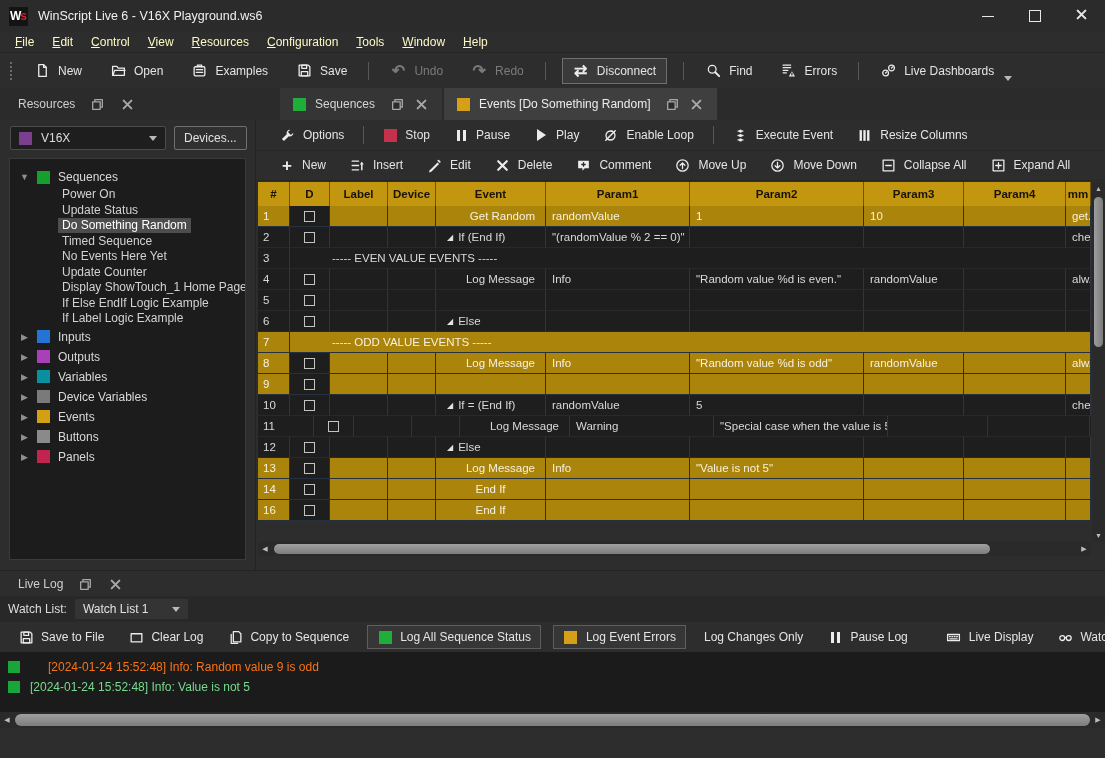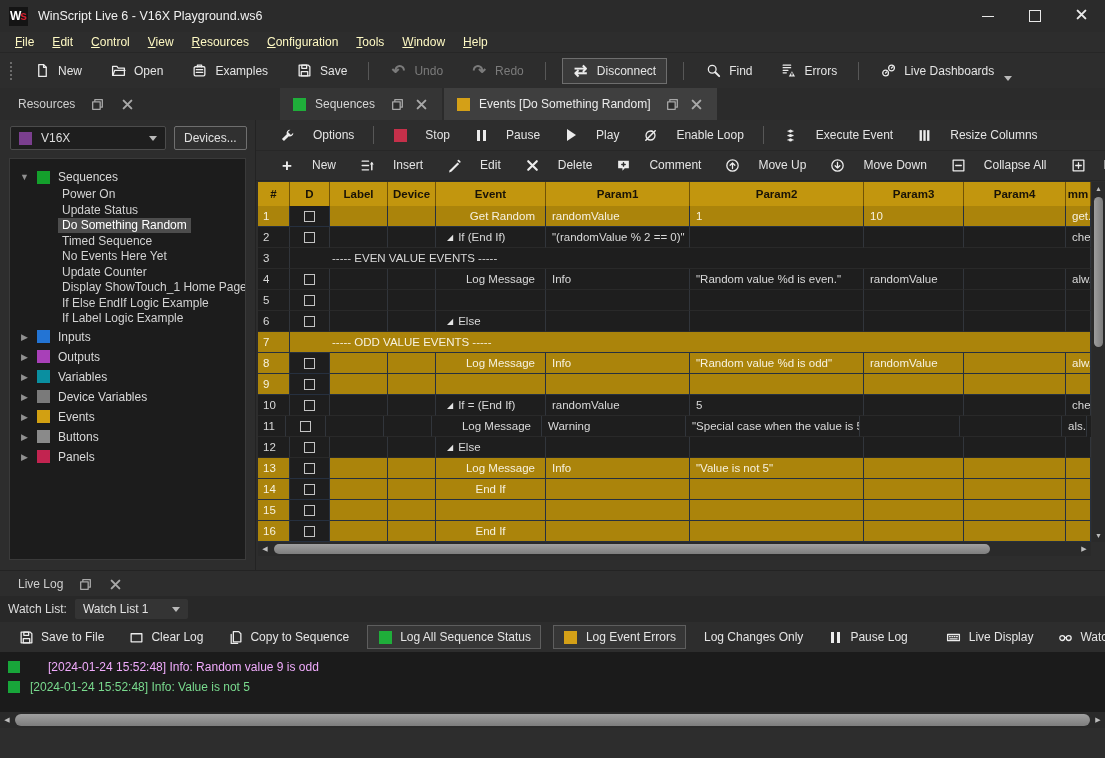--- a/index.html
+++ b/index.html
@@ -53,21 +53,21 @@
   .treepanel{position:absolute;left:9px;top:38px;right:9px;height:402px;background:#1c1c1c;border:1px solid #3a3a3a;padding-top:8px;box-sizing:border-box;overflow:hidden}
   .tnode{display:flex;align-items:center;height:20px;color:#d9d9d9}
   .texp{width:13px;margin-left:8px;color:#909090;font-size:9px;text-align:center}
   .tsq{width:13px;height:13px;margin:0 8px 0 6px;flex:none}
   .tleaf{display:flex;align-items:center;height:15.5px;padding-left:48px;color:#d2d2d2;font-size:12px}
   .tleaf .lbl{padding:0 4px;line-height:15px;white-space:nowrap}
   .tleaf.selected .lbl{background:#4d4d4d;color:#fff}
   
   .main{position:absolute;left:256px;top:120px;right:0;height:450px;background:#2d2d2d}
   .seqbar{display:flex;align-items:center;position:absolute;left:0;right:0;height:30px;padding-left:12px;border-bottom:1px solid #272727}
-  .sbtn{display:flex;align-items:center;gap:18px;padding:3px 9px;margin:0 3px;white-space:nowrap}
+  .sbtn{display:flex;align-items:center;gap:8px;padding:3px 9px;margin:0 3px;white-space:nowrap}
   .sbtn .ticon{min-width:14px}
   
   .tablewrap{position:absolute;left:2px;top:62px;width:833px}
   .thead{display:flex;height:24px;background:#c2960e}
   .hcell{display:flex;align-items:center;justify-content:center;color:#191307;font-weight:700;font-size:11.5px;
          border-right:1px solid rgba(45,30,0,.55);box-sizing:border-box;overflow:hidden}
   .trow{display:flex;height:21px;background:#1e1e1e;color:#d9d9d9;font-size:11.5px}
   .trow.sel{background:#ab840b;color:#f6f1df}
   .cell{box-sizing:border-box;border-right:1px solid #31353b;border-bottom:1px solid #292929;display:flex;align-items:center;
         overflow:hidden;white-space:nowrap;flex:none}
@@ -654,21 +654,21 @@
             <span class="tri">◢</span>
             <span>If = (End If)</span>
           </div>
           <div class="cell pcell" style="width: 144px;">randomValue</div>
           <div class="cell pcell" style="width: 174px;">5</div>
           <div class="cell pcell" style="width: 100px;"></div>
           <div class="cell pcell" style="width: 102px;"></div>
           <div class="cell pcell" style="width: 25px;">che.</div>
         </div>
         <div class="trow">
-          <div class="cell numcell" style="width: 28px;">11</div>
+          <div class="cell numcell" style="width: 56px;">11</div>
           <div class="cell dcell" style="width: 40px;">
             <span class="chk"></span>
           </div>
           <div class="cell pcell" style="width: 58px;"></div>
           <div class="cell pcell" style="width: 48px;"></div>
           <div class="cell al-r" style="width: 110px;">
             <span>Log Message</span>
           </div>
           <div class="cell pcell" style="width: 144px;">Warning</div>
           <div class="cell pcell" style="width: 174px;">"Special case when the value is 5"</div>
@@ -711,36 +711,20 @@
         </div>
         <div class="trow sel">
           <div class="cell numcell" style="width: 32px;">14</div>
           <div class="cell dcell" style="width: 40px;">
             <span class="chk"></span>
           </div>
           <div class="cell pcell" style="width: 58px;"></div>
           <div class="cell pcell" style="width: 48px;"></div>
           <div class="cell al-c" style="width: 110px;">
             <span>End If</span>
-          </div>
-          <div class="cell pcell" style="width: 144px;"></div>
-          <div class="cell pcell" style="width: 174px;"></div>
-          <div class="cell pcell" style="width: 100px;"></div>
-          <div class="cell pcell" style="width: 102px;"></div>
-          <div class="cell pcell" style="width: 25px;"></div>
-        </div>
-        <div class="trow sel">
-          <div class="cell numcell" style="width: 32px;">15</div>
-          <div class="cell dcell" style="width: 40px;">
-            <span class="chk"></span>
-          </div>
-          <div class="cell pcell" style="width: 58px;"></div>
-          <div class="cell pcell" style="width: 48px;"></div>
-          <div class="cell al-r" style="width: 110px;">
-            <span></span>
           </div>
           <div class="cell pcell" style="width: 144px;"></div>
           <div class="cell pcell" style="width: 174px;"></div>
           <div class="cell pcell" style="width: 100px;"></div>
           <div class="cell pcell" style="width: 102px;"></div>
           <div class="cell pcell" style="width: 25px;"></div>
         </div>
         <div class="trow sel">
           <div class="cell numcell" style="width: 32px;">16</div>
           <div class="cell dcell" style="width: 40px;">
@@ -859,21 +843,21 @@
             <circle cx="4" cy="7.5" r="2.3"></circle>
             <circle cx="10" cy="7.5" r="2.3"></circle>
             <path d="M6.3 7.2h1.4"></path>
           </svg>
         </span>
         <span class="tlabel">Watch List</span>
       </div>
     </div>
 
   <div class="logarea" id="logarea">
-      <div class="logline" style="color: #f0abfc; gap: 28px;">
+      <div class="logline" style="color: #f97316; gap: 28px;">
         <span class="lsq" style="background: rgb(24, 166, 58);"></span>
         <span>[2024-01-24 15:52:48] Info: Random value 9 is odd</span>
       </div>
       <div class="logline" style="color: rgb(121, 218, 142);">
         <span class="lsq" style="background: rgb(24, 166, 58);"></span>
         <span>[2024-01-24 15:52:48] Info: Value is not 5</span>
       </div>
     </div>
 
   <div class="hscroll" style="left:0;right:0;top:712px;height:16px">

